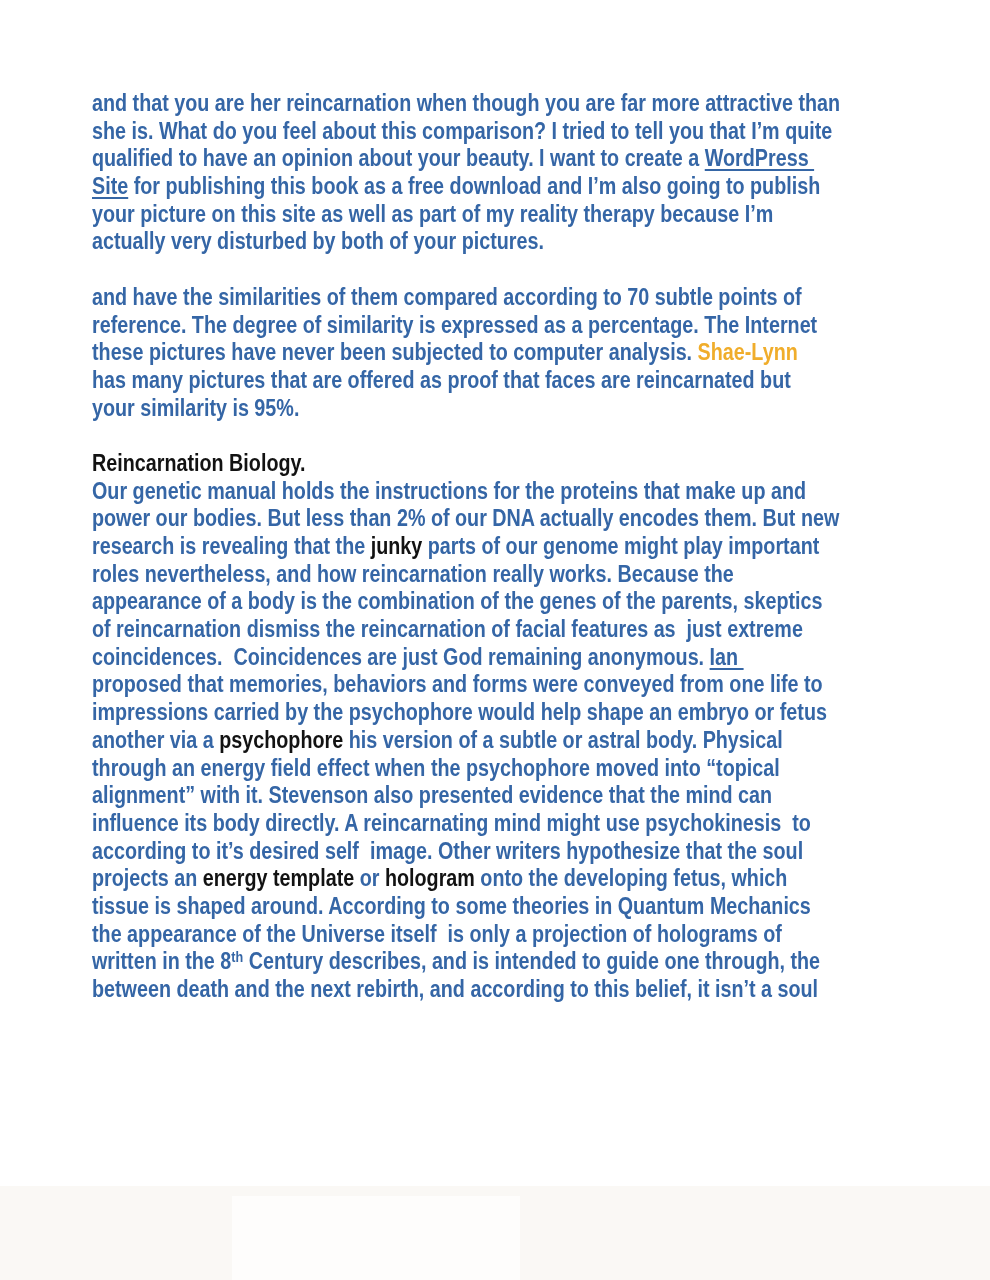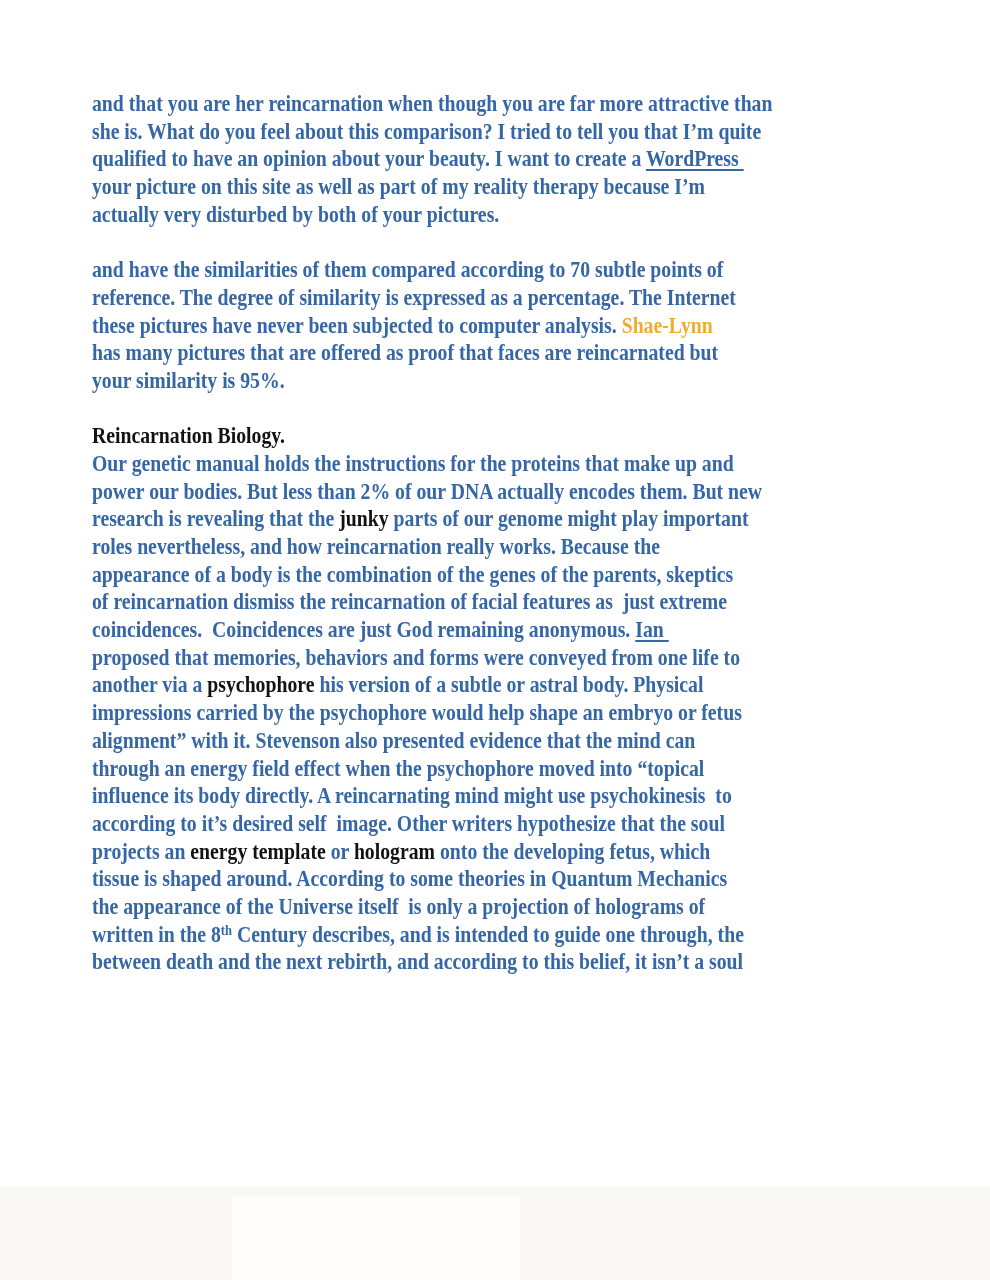--- a/index.html
+++ b/index.html
@@ -9,21 +9,20 @@
     position:relative;overflow:hidden;
     font-family:"Liberation Sans",sans-serif;
   }
   .doc{
     position:absolute;left:92px;top:90px;width:880px;
   }
   .block{margin:0;padding:0;}
   .line{
     height:27.7px;
     white-space:pre;
-    font-family:Liberation Serif, serif;
   }
   .line-inner{
     display:inline-block;
     transform:scaleX(0.84);
     transform-origin:0 0;
     font-weight:700;
     font-size:23.5px;
     line-height:27.7px;
     white-space:pre;
   }
@@ -52,20 +51,21 @@
   }
 </style>
 </head>
 <body>
 
 <div class="doc">
     <div class="block paragraph">
       <div class="line"><span class="line-inner"><span class="seg-b">and that you are her reincarnation when though you are far more attractive than</span></span></div>
       <div class="line"><span class="line-inner"><span class="seg-b">she is. What do you feel about this comparison? I tried to tell you that I’m quite</span></span></div>
       <div class="line"><span class="line-inner"><span class="seg-b">qualified to have an opinion about your beauty. I want to create a </span><a class="seg-l">WordPress </a></span></div>
+      <div class="line"><span class="line-inner"><a class="seg-l">Site</a><span class="seg-b"> for publishing this book as a free download and I’m also going to publish</span></span></div>
       <div class="line"><span class="line-inner"><span class="seg-b">your picture on this site as well as part of my reality therapy because I’m</span></span></div>
       <div class="line"><span class="line-inner"><span class="seg-b">actually very disturbed by both of your pictures.</span></span></div>
     </div>
     <div class="block spacer">
       <div class="line"><span class="line-inner">&nbsp;</span></div>
     </div>
     <div class="block paragraph">
       <div class="line"><span class="line-inner"><span class="seg-b">and have the similarities of them compared according to 70 subtle points of</span></span></div>
       <div class="line"><span class="line-inner"><span class="seg-b">reference. The degree of similarity is expressed as a percentage. The Internet</span></span></div>
       <div class="line"><span class="line-inner"><span class="seg-b">these pictures have never been subjected to computer analysis. </span><span class="seg-o">Shae-Lynn</span></span></div>
@@ -80,24 +80,24 @@
     </div>
     <div class="block paragraph">
       <div class="line"><span class="line-inner"><span class="seg-b">Our genetic manual holds the instructions for the proteins that make up and</span></span></div>
       <div class="line"><span class="line-inner"><span class="seg-b">power our bodies. But less than 2% of our DNA actually encodes them. But new</span></span></div>
       <div class="line"><span class="line-inner"><span class="seg-b">research is revealing that the </span><span class="seg-k">junky</span><span class="seg-b"> parts of our genome might play important</span></span></div>
       <div class="line"><span class="line-inner"><span class="seg-b">roles nevertheless, and how reincarnation really works. Because the</span></span></div>
       <div class="line"><span class="line-inner"><span class="seg-b">appearance of a body is the combination of the genes of the parents, skeptics</span></span></div>
       <div class="line"><span class="line-inner"><span class="seg-b">of reincarnation dismiss the reincarnation of facial features as  just extreme</span></span></div>
       <div class="line"><span class="line-inner"><span class="seg-b">coincidences.  Coincidences are just God remaining anonymous. </span><a class="seg-l">Ian </a></span></div>
       <div class="line"><span class="line-inner"><span class="seg-b">proposed that memories, behaviors and forms were conveyed from one life to</span></span></div>
+      <div class="line"><span class="line-inner"><span class="seg-b">impressions carried by the psychophore would help shape an embryo or fetus</span></span></div>
       <div class="line"><span class="line-inner"><span class="seg-b">another via a </span><span class="seg-k">psychophore</span><span class="seg-b"> his version of a subtle or astral body. Physical</span></span></div>
-      <div class="line"><span class="line-inner"><span class="seg-b">impressions carried by the psychophore would help shape an embryo or fetus</span></span></div>
+      <div class="line"><span class="line-inner"><span class="seg-b">through an energy field effect when the psychophore moved into “topical</span></span></div>
       <div class="line"><span class="line-inner"><span class="seg-b">alignment” with it. Stevenson also presented evidence that the mind can</span></span></div>
-      <div class="line"><span class="line-inner"><span class="seg-b">through an energy field effect when the psychophore moved into “topical</span></span></div>
       <div class="line"><span class="line-inner"><span class="seg-b">influence its body directly. A reincarnating mind might use psychokinesis  to</span></span></div>
       <div class="line"><span class="line-inner"><span class="seg-b">according to it’s desired self  image. Other writers hypothesize that the soul</span></span></div>
       <div class="line"><span class="line-inner"><span class="seg-b">projects an </span><span class="seg-k">energy template</span><span class="seg-b"> or </span><span class="seg-k">hologram</span><span class="seg-b"> onto the developing fetus, which</span></span></div>
       <div class="line"><span class="line-inner"><span class="seg-b">tissue is shaped around. According to some theories in Quantum Mechanics</span></span></div>
       <div class="line"><span class="line-inner"><span class="seg-b">the appearance of the Universe itself  is only a projection of holograms of</span></span></div>
       <div class="line"><span class="line-inner"><span class="seg-b">written in the 8</span><span class="seg-sup">th</span><span class="seg-b"> Century describes, and is intended to guide one through, the</span></span></div>
       <div class="line"><span class="line-inner"><span class="seg-b">between death and the next rebirth, and according to this belief, it isn’t a soul</span></span></div>
     </div>
   </div>
 <div class="bottom-band"></div>

